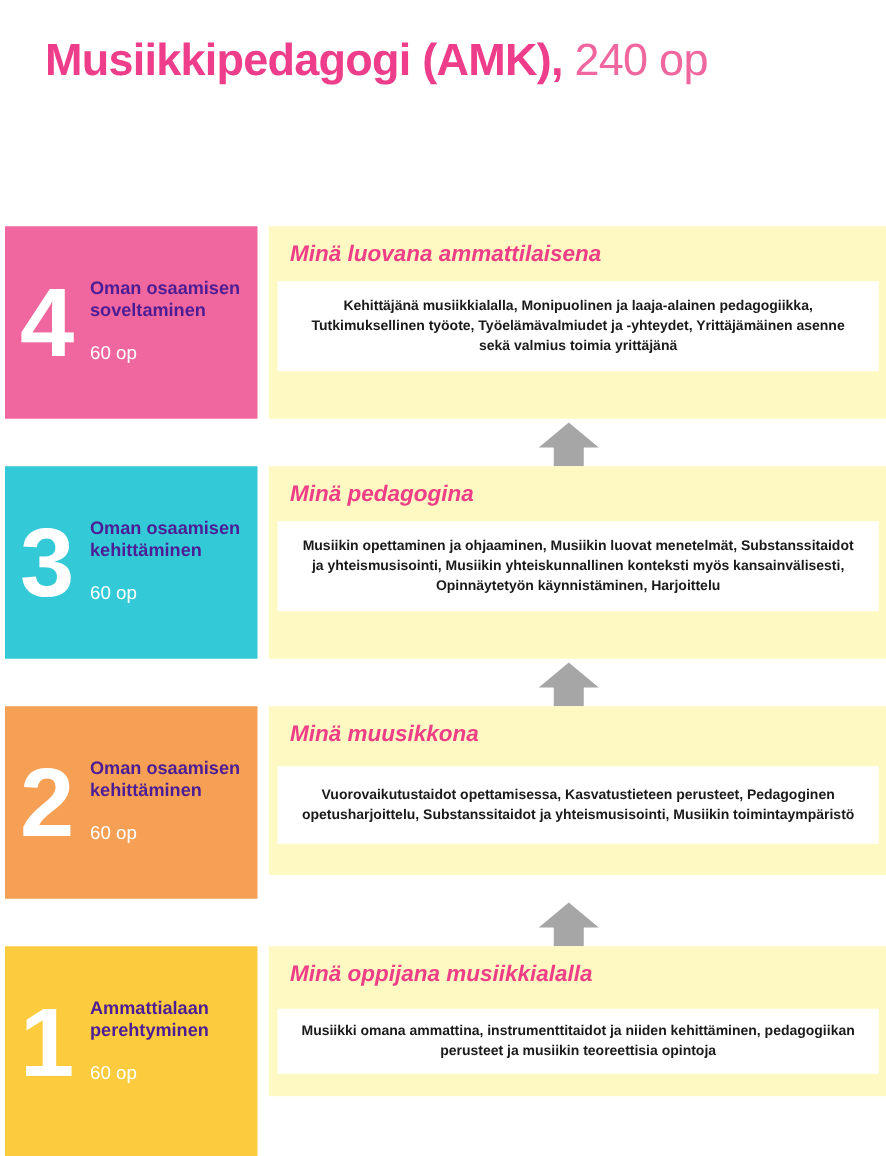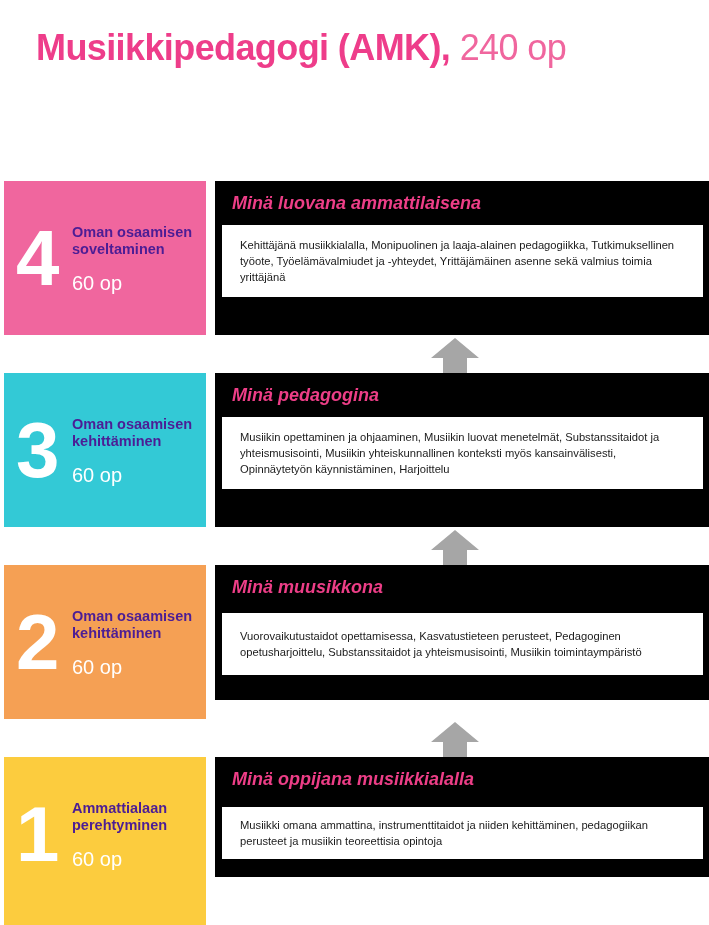--- a/index.html
+++ b/index.html
@@ -72,34 +72,34 @@
     transform: translateY(-50%);
     width: 130px;
   }
   .level-name {
     font-size: 14.5px;
     font-weight: bold;
     line-height: 17px;
     color: #4c1d95;
   }
   .level-credits {
-    font-size: 20px;
+    font-size: 15px;
     font-weight: normal;
     line-height: 19px;
     color: #ffffff;
     margin-top: 16px;
   }
 
   .level-panel {
     position: absolute;
     left: 215px;
     top: 0;
     width: 494px;
     box-sizing: border-box;
-    background: #000000;
+    background: #fef9c3;
   }
   .panel-heading {
     position: absolute;
     left: 17px;
     top: 12px;
     font-size: 18px;
     font-style: italic;
     font-weight: bold;
     color: #ED3E87;
     letter-spacing: 0px;
@@ -110,24 +110,24 @@
     left: 7px;
     right: 6px;
     background: #ffffff;
     box-sizing: border-box;
     display: flex;
     align-items: center;
     justify-content: center;
   }
   .panel-box-text {
     font-size: 11.2px;
-    font-weight: normal;
+    font-weight: bold;
     line-height: 16px;
     color: #1a1a1a;
-    text-align: left;
+    text-align: center;
     padding: 0 18px;
   }
 
   
   .arrow-up {
     position: absolute;
     width: 52px;
     height: 38px;
     left: 429px;
   }

